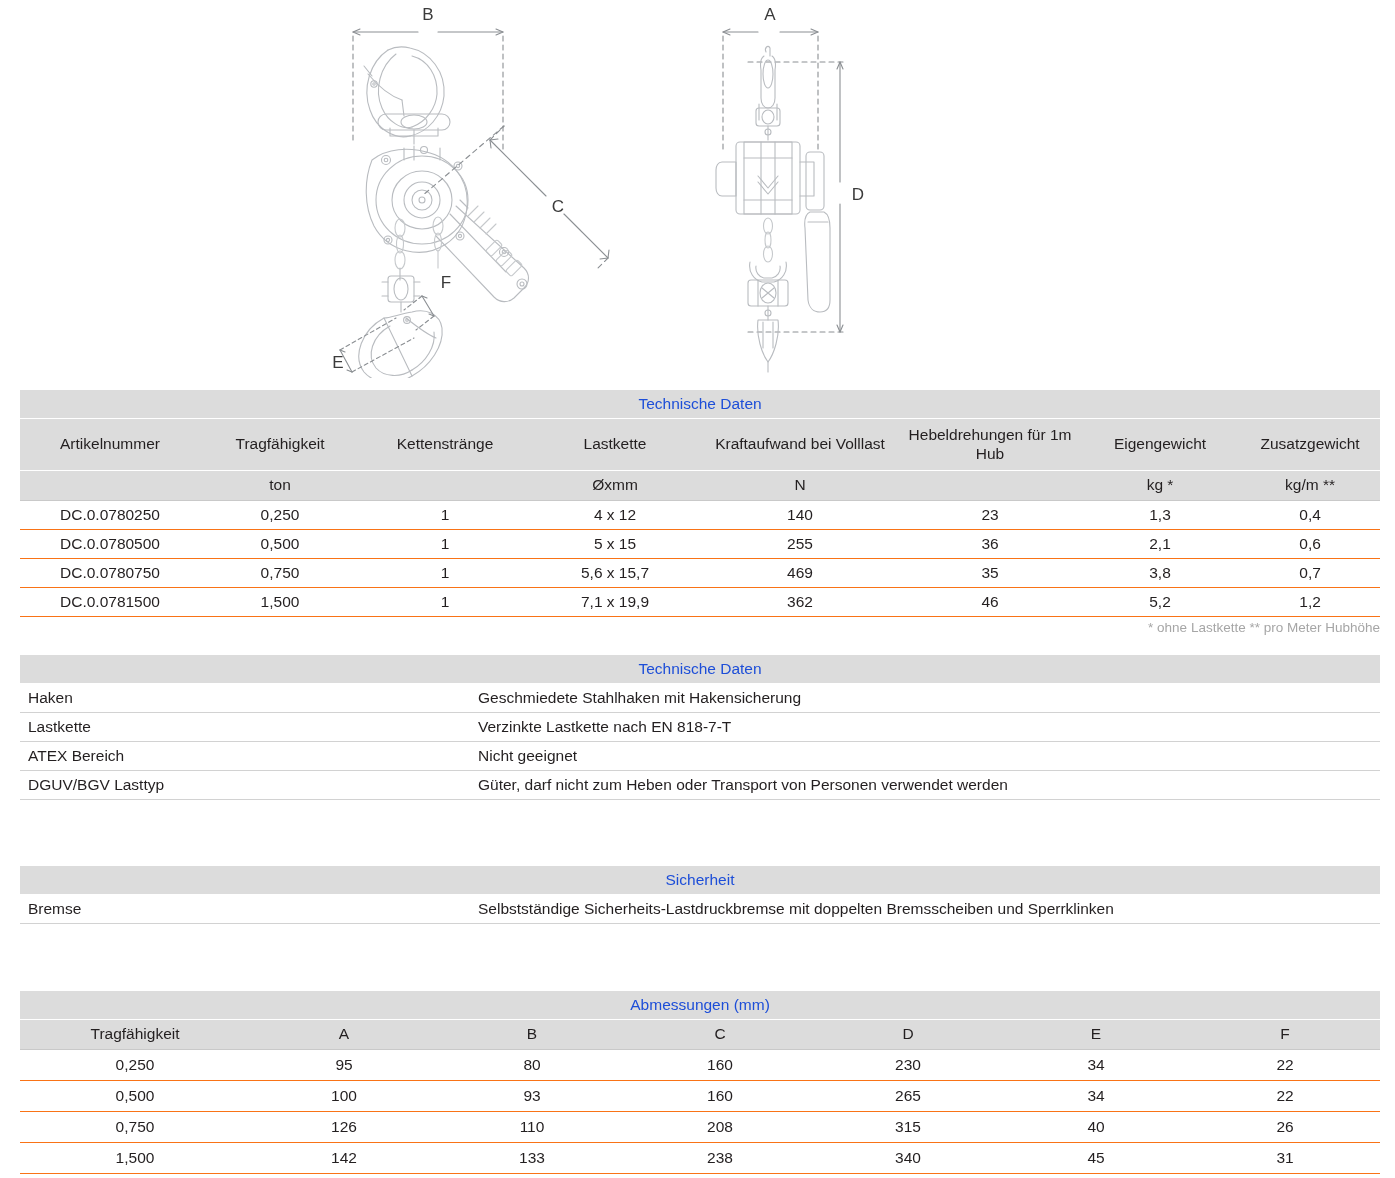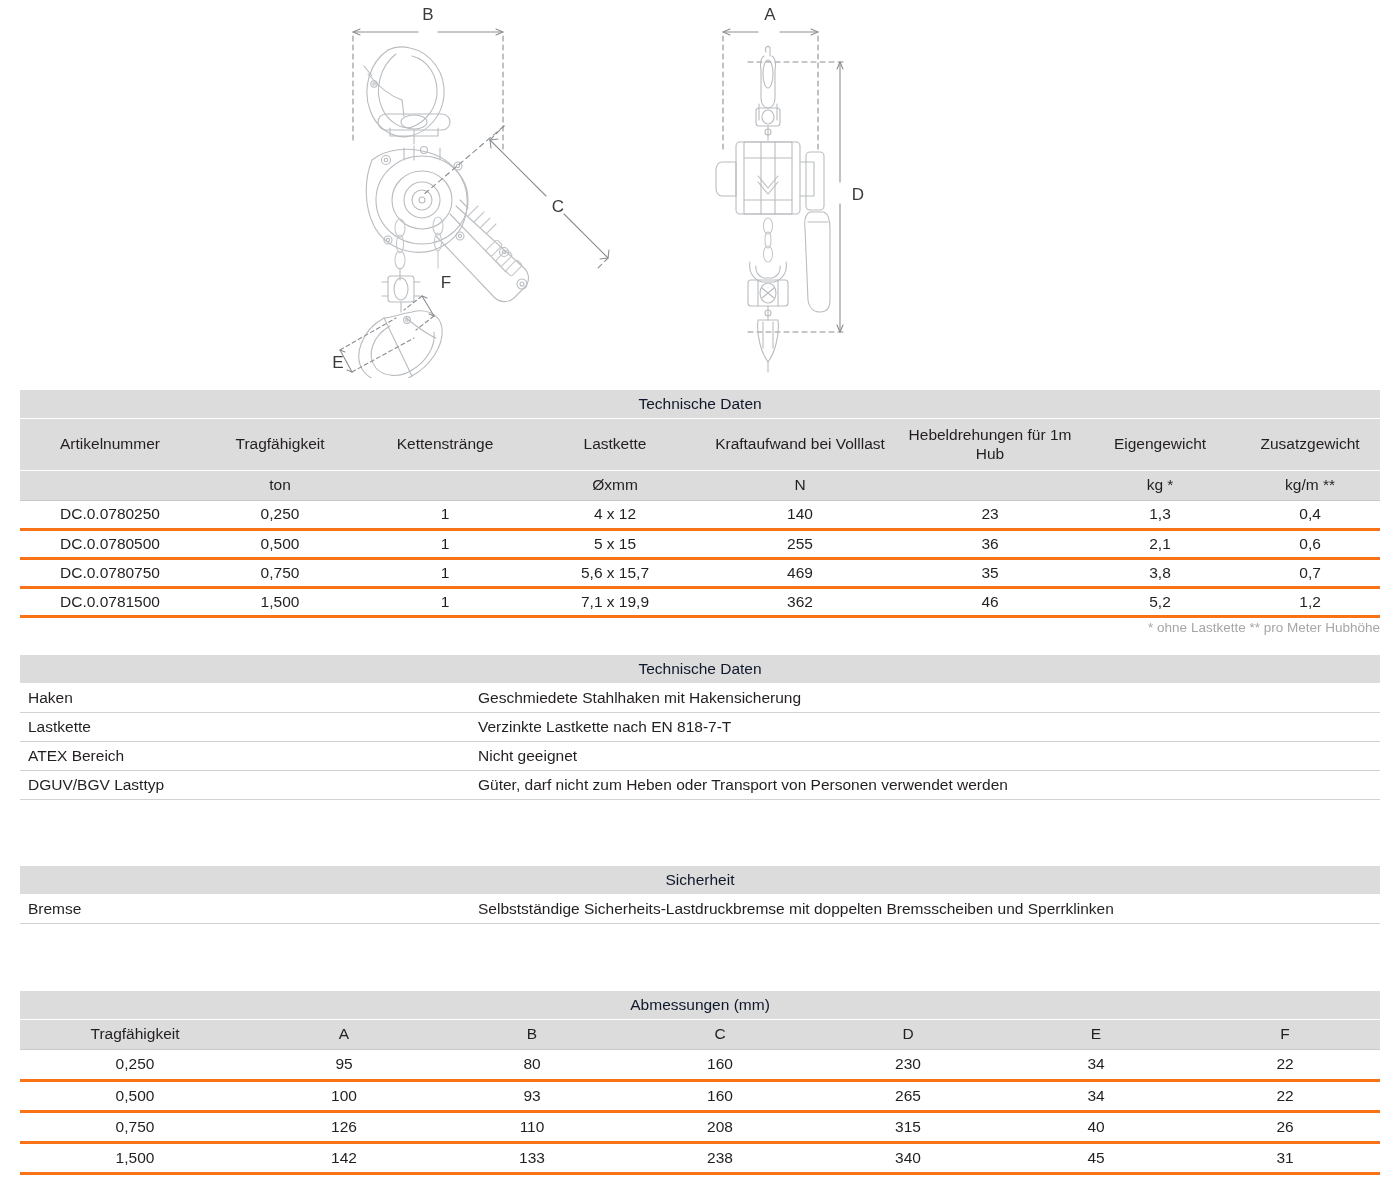--- a/index.html
+++ b/index.html
@@ -39,21 +39,21 @@
     font-size: 15.5px;
   }
   .tbl td, .tbl th { font-weight: normal; }
 
   .band-title td {
     background: #dcdcdc;
     text-align: center;
     height: 28px;
     padding: 0;
     font-size: 15.5px;
-    color: #0f172a;
+    color: #1d4ed8;
     border-bottom: 1px solid #ffffff;
   }
   .band-head td {
     background: #dcdcdc;
     text-align: center;
     vertical-align: middle;
     height: 52px;
     padding: 2px 4px;
     line-height: 1.25;
     border-bottom: 1px solid #ffffff;
@@ -63,21 +63,21 @@
     text-align: center;
     height: 30px;
     padding: 0;
     border-bottom: 1px solid #c9c9c9;
   }
   .data-row td {
     background: #ffffff;
     text-align: center;
     height: 29px;
     padding: 0;
-    border-bottom: 3px solid #f97316;
+    border-bottom: 1px solid #f97316;
   }
 
   
   .spec-row td {
     background: #ffffff;
     height: 29px;
     padding: 0 0 0 8px;
     border-bottom: 1px solid #d2d2d2;
     text-align: left;
   }

